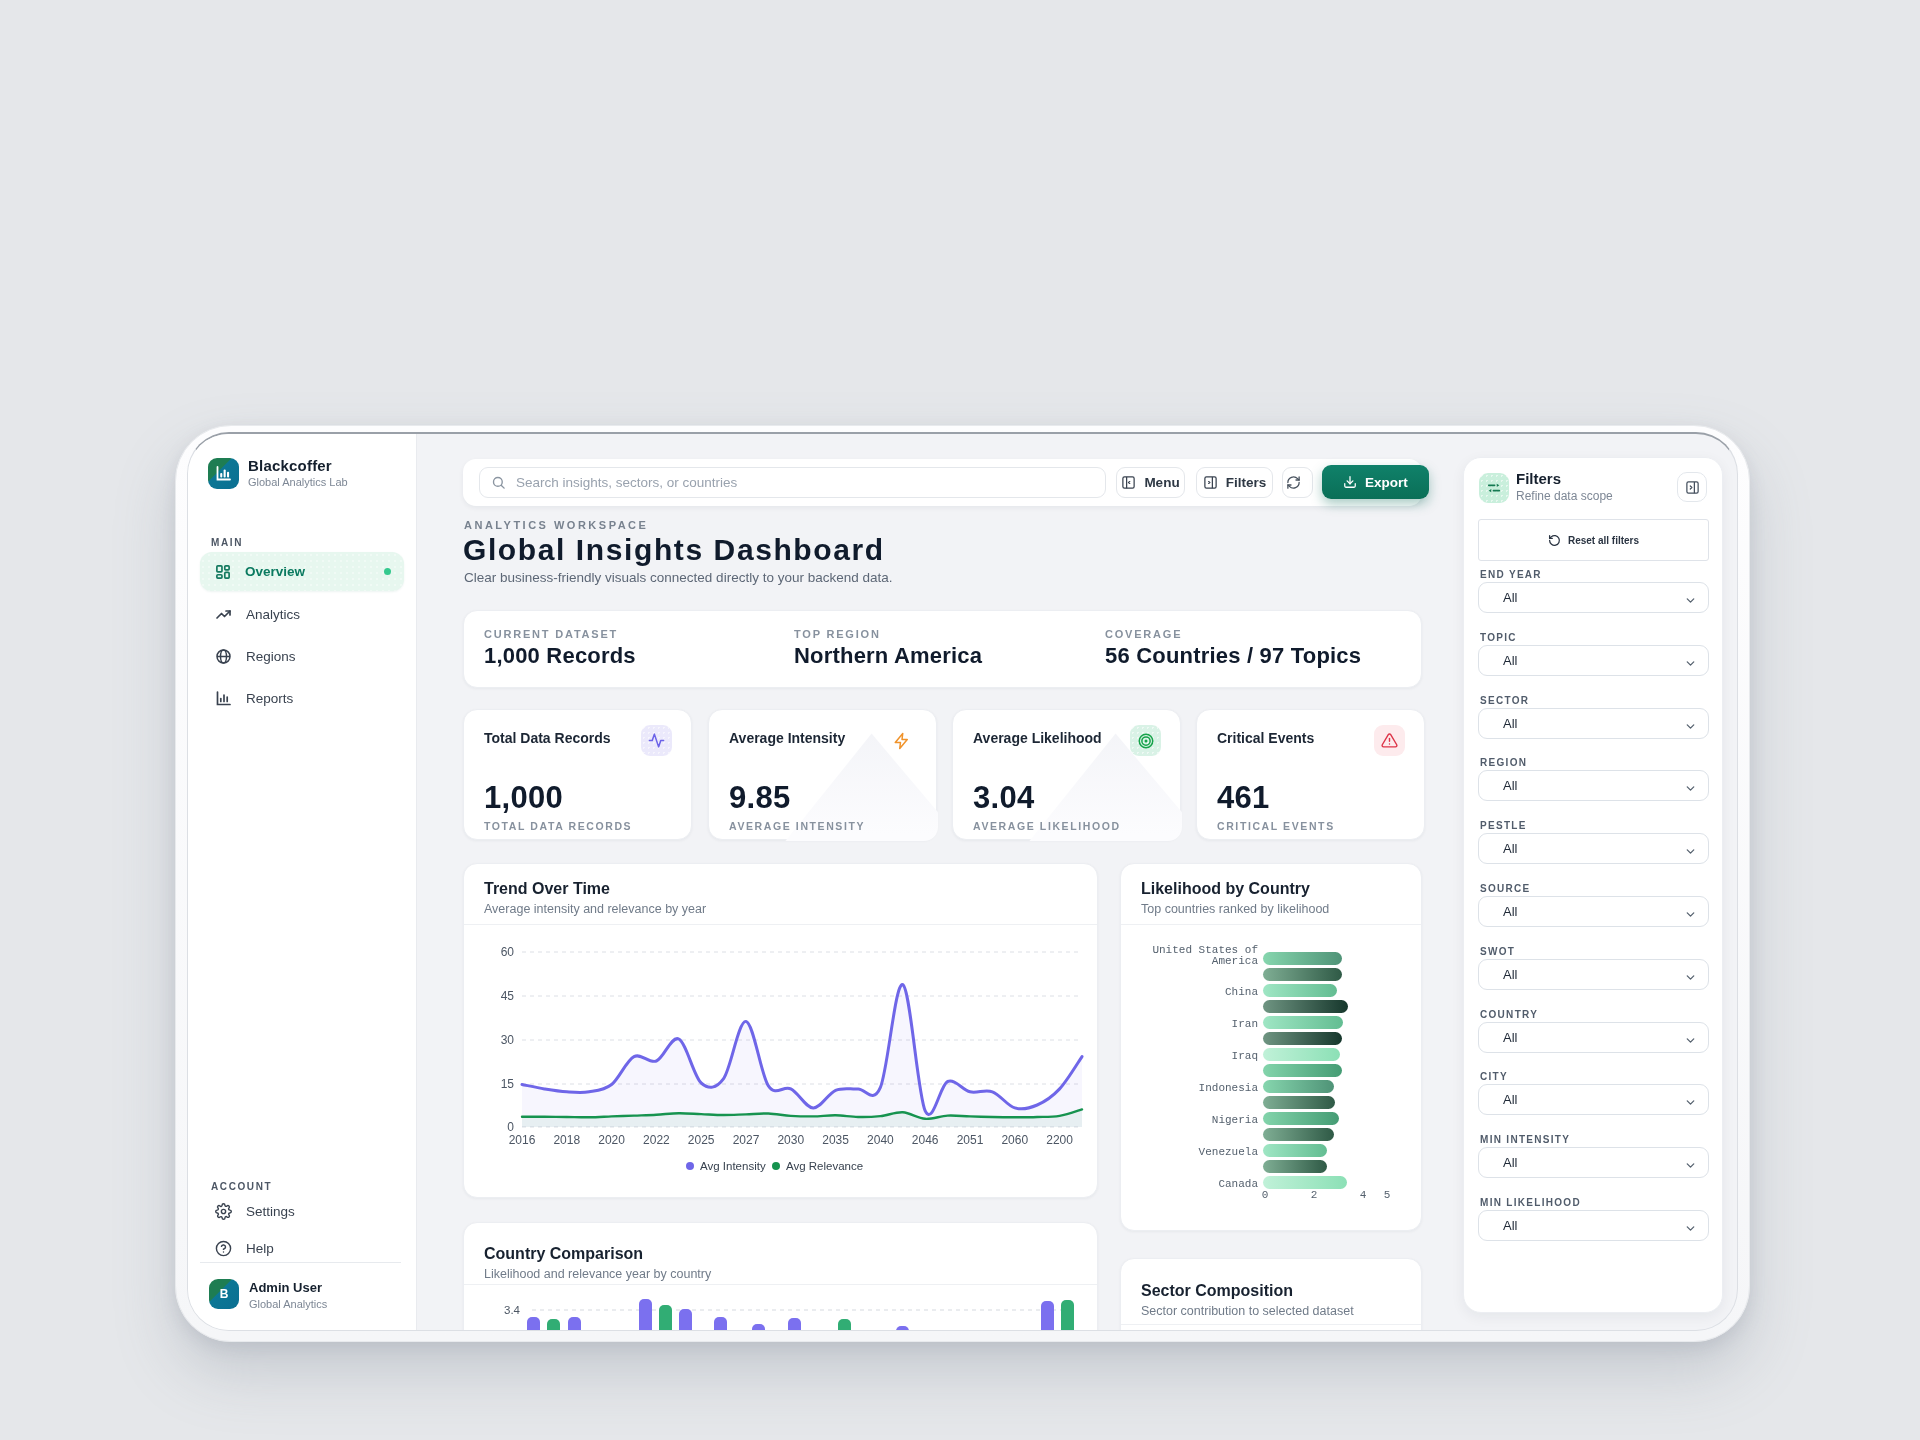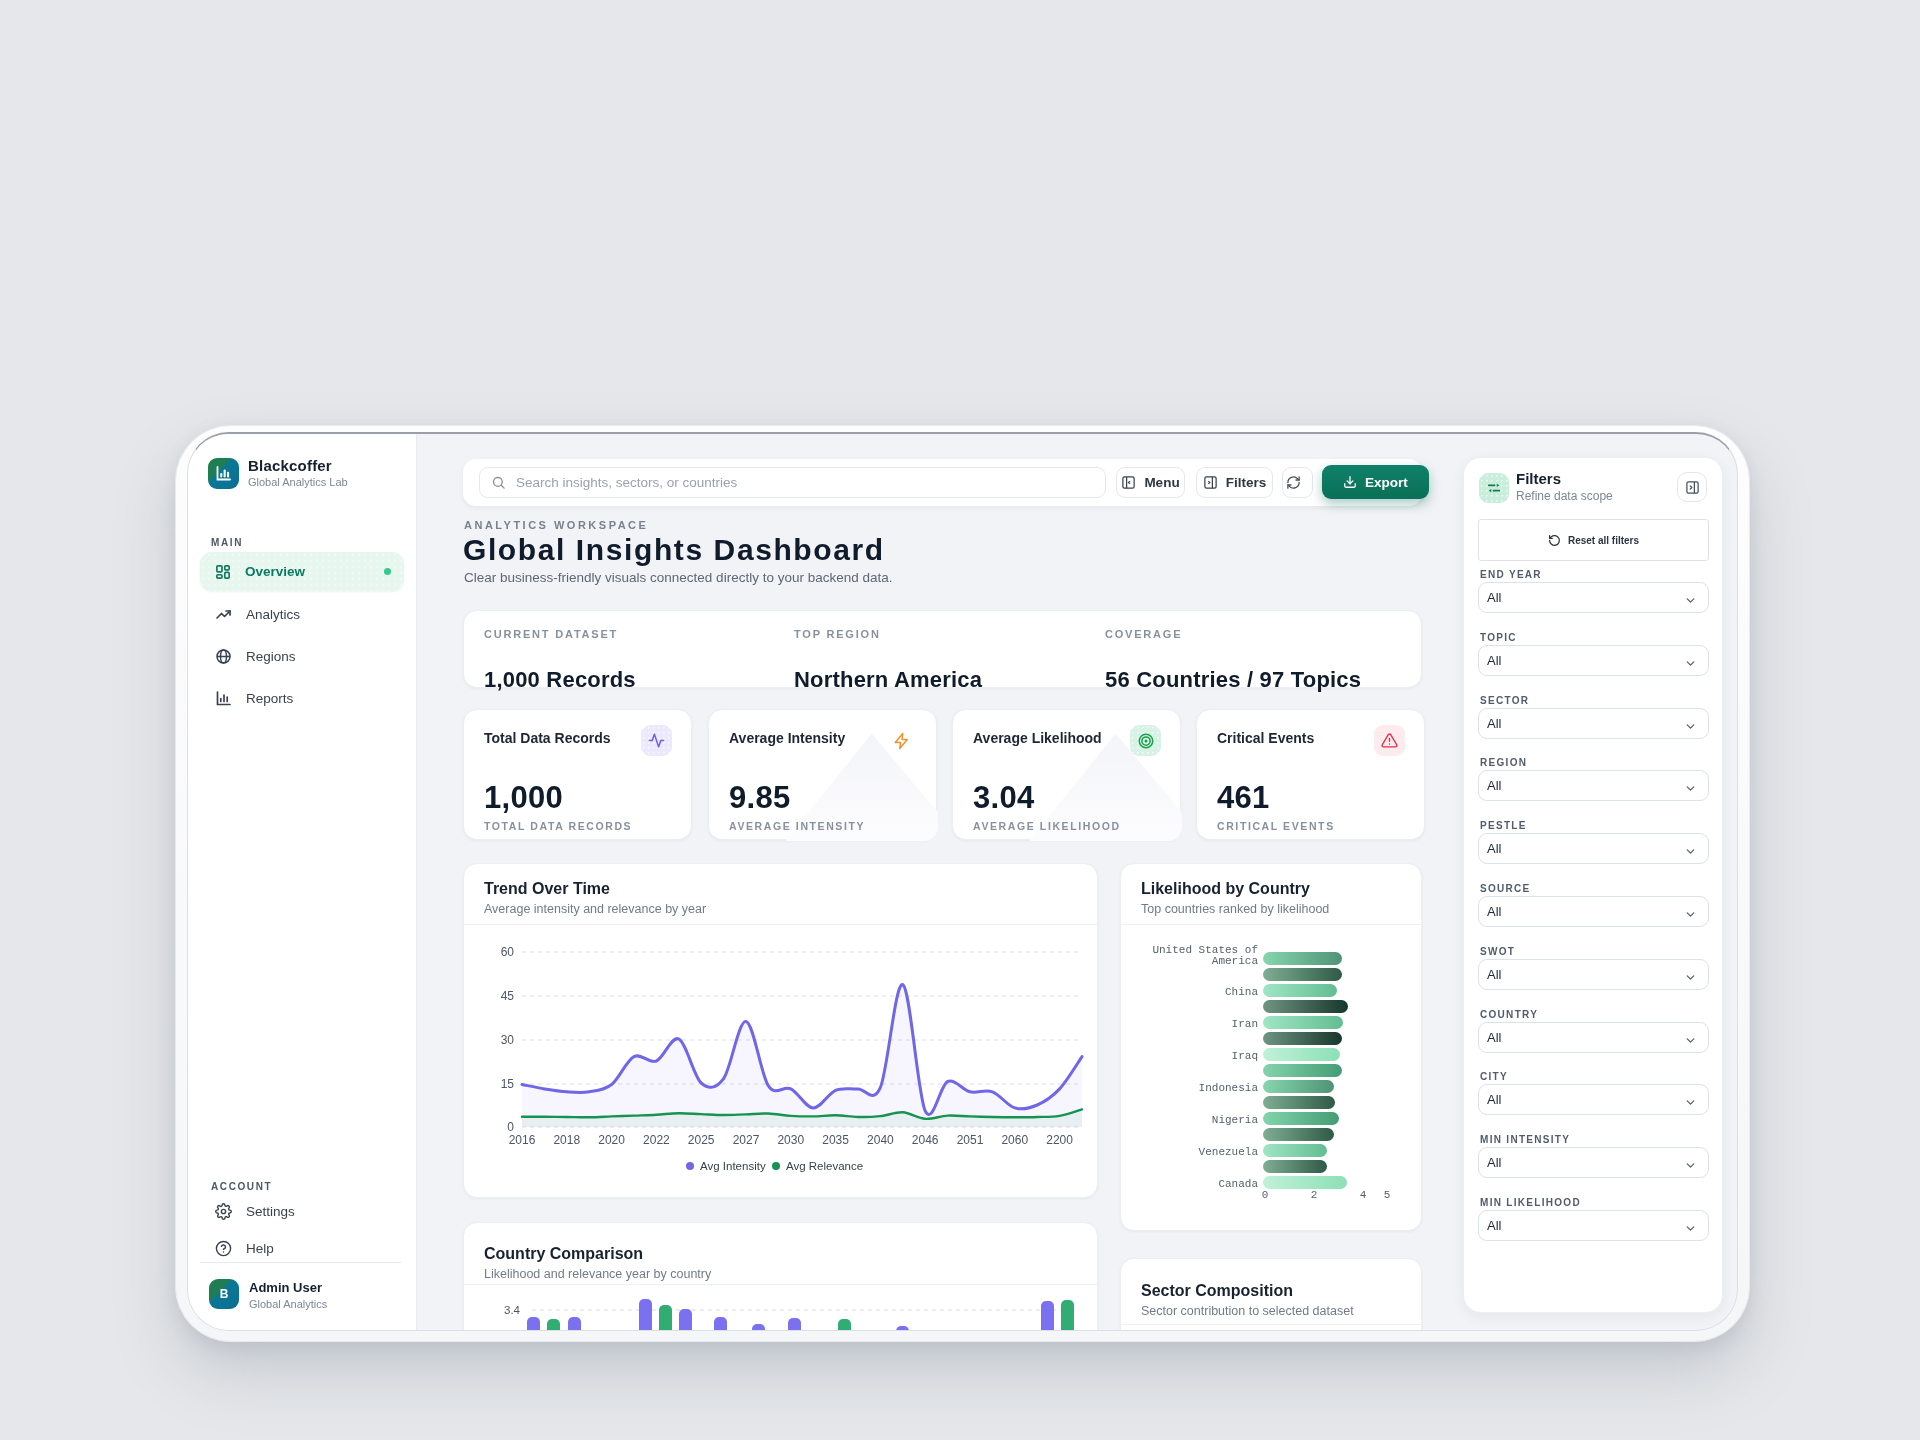--- a/index.html
+++ b/index.html
@@ -54,21 +54,21 @@
   .export svg { margin-right:8px; }
 
   
   .eyebrow { position:absolute; left:276px; top:85px; font-size:11px; letter-spacing:2.5px; color:#78828f; font-weight:bold;}
   .h1 { position:absolute; left:275px; top:99px; font-size:30px; font-weight:bold; color:#101b2c; letter-spacing:1.6px;}
   .h1sub { position:absolute; left:276px; top:136px; font-size:13.5px; color:#5d6776; }
 
   
   .strip { left:275px; top:176px; width:959px; height:78px; }
   .strip .lab { position:absolute; top:17px; font-size:11px; letter-spacing:1.8px; color:#87919e; font-weight:bold; }
-  .strip .val { position:absolute; top:32px; font-size:22px; font-weight:bold; color:#101b2c; letter-spacing:.2px;margin-top:24px;}
+  .strip .val { position:absolute; top:32px; font-size:22px; font-weight:bold; color:#101b2c; letter-spacing:.2px;}
 
   
   .scard { top:275px; width:229px; height:131px; }
   .scard .t { position:absolute; left:20px; top:20px; font-size:14px; font-weight:bold; color:#1c2634; }
   .scard .tile { position:absolute; right:19px; top:15px; width:31px; height:31px; border-radius:9px;
      display:flex; align-items:center; justify-content:center; }
   .scard .num { position:absolute; left:20px; top:70px; font-size:31px; font-weight:bold; color:#101b2c; letter-spacing:.3px; }
   .scard .cap { position:absolute; left:20px; top:110px; font-size:10.5px; letter-spacing:1.6px; color:#87919e; font-weight:bold;}
   .wm { position:absolute; left:0; top:0; width:229px; height:131px; border-radius:14px; overflow:hidden; }
   .wm:before { content:""; position:absolute; left:0; top:0; width:229px; height:131px;
@@ -90,21 +90,21 @@
   .fsub { position:absolute; left:52px; top:31px; font-size:12px; color:#7d8795; }
   .fcollapse { position:absolute; right:15px; top:14px; width:30px; height:30px; border:1px solid #e3e7ec;
     border-radius:10px; display:flex; align-items:center; justify-content:center; background:#fff;}
   .freset { position:absolute; left:14px; top:61px; width:231px; height:42px; border:1px solid #dfe3e9;
     border-radius:3px; display:flex; align-items:center; justify-content:center;
     font-size:10px; font-weight:bold; color:#2a3442; background:#fff;}
   .freset svg { margin-right:7px; }
   .flab { position:absolute; left:16px; font-size:10px; font-weight:bold; letter-spacing:1.3px; color:#515c6b; }
   .fsel { position:absolute; left:14px; width:231px; height:31px; border:1px solid #dde2e8; border-radius:9px;
     background:#fff; display:flex; align-items:center; font-size:13px; color:#1f2937; }
-  .fsel span { margin-left:8px; }
+  .fsel span { margin-left:24px; }
   .fsel svg { position:absolute; right:11px; top:11px; }
 </style>
 </head>
 <body>
 <div class="device">
 <div class="screen">
 
   <div class="sidebar">
     <div class="logo"></div>
     <svg class="abs" style="left:27px;top:31px;" width="17" height="17" viewBox="0 0 17 17">

